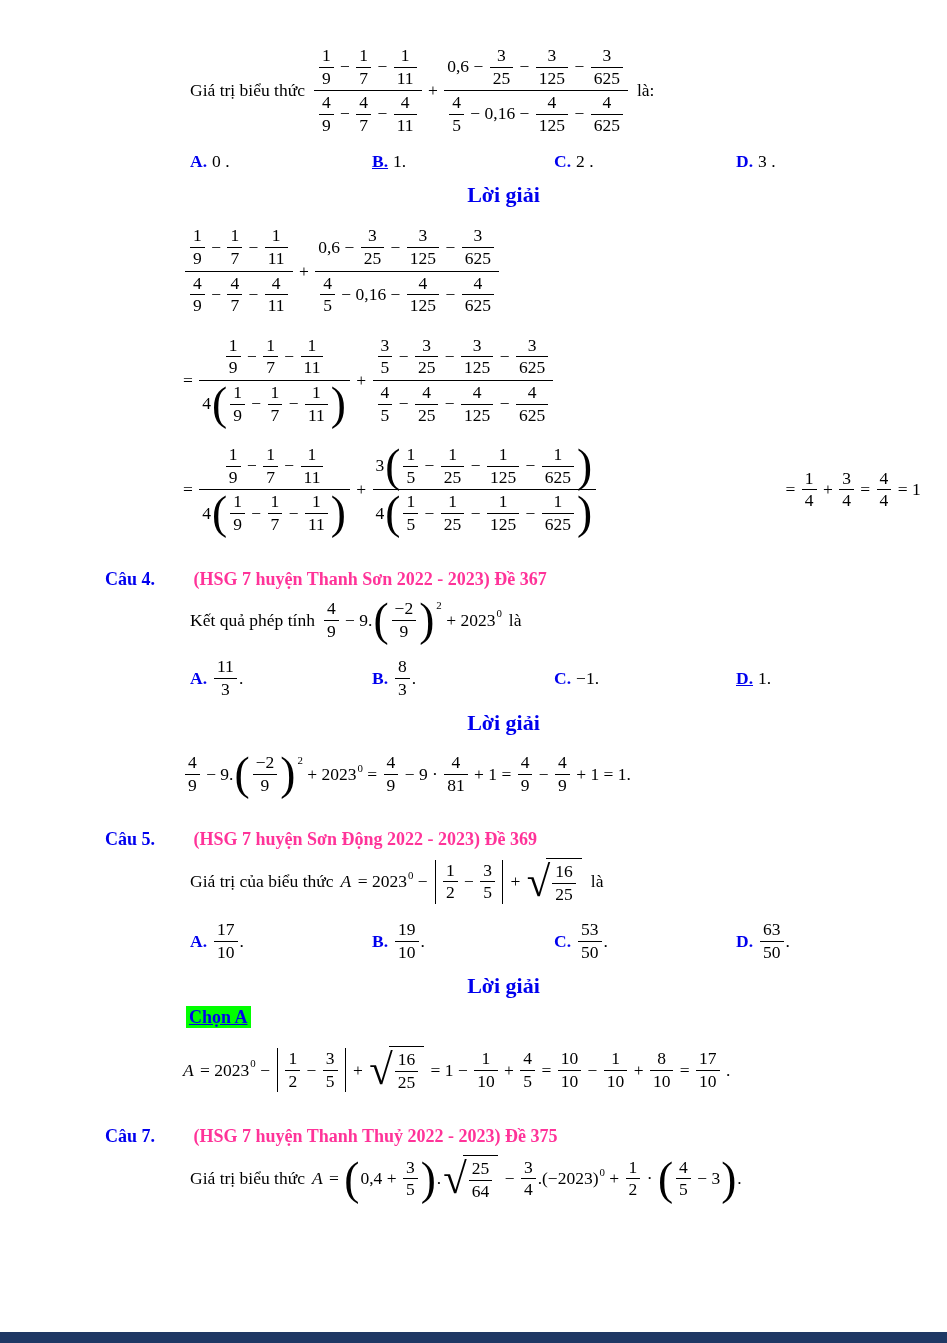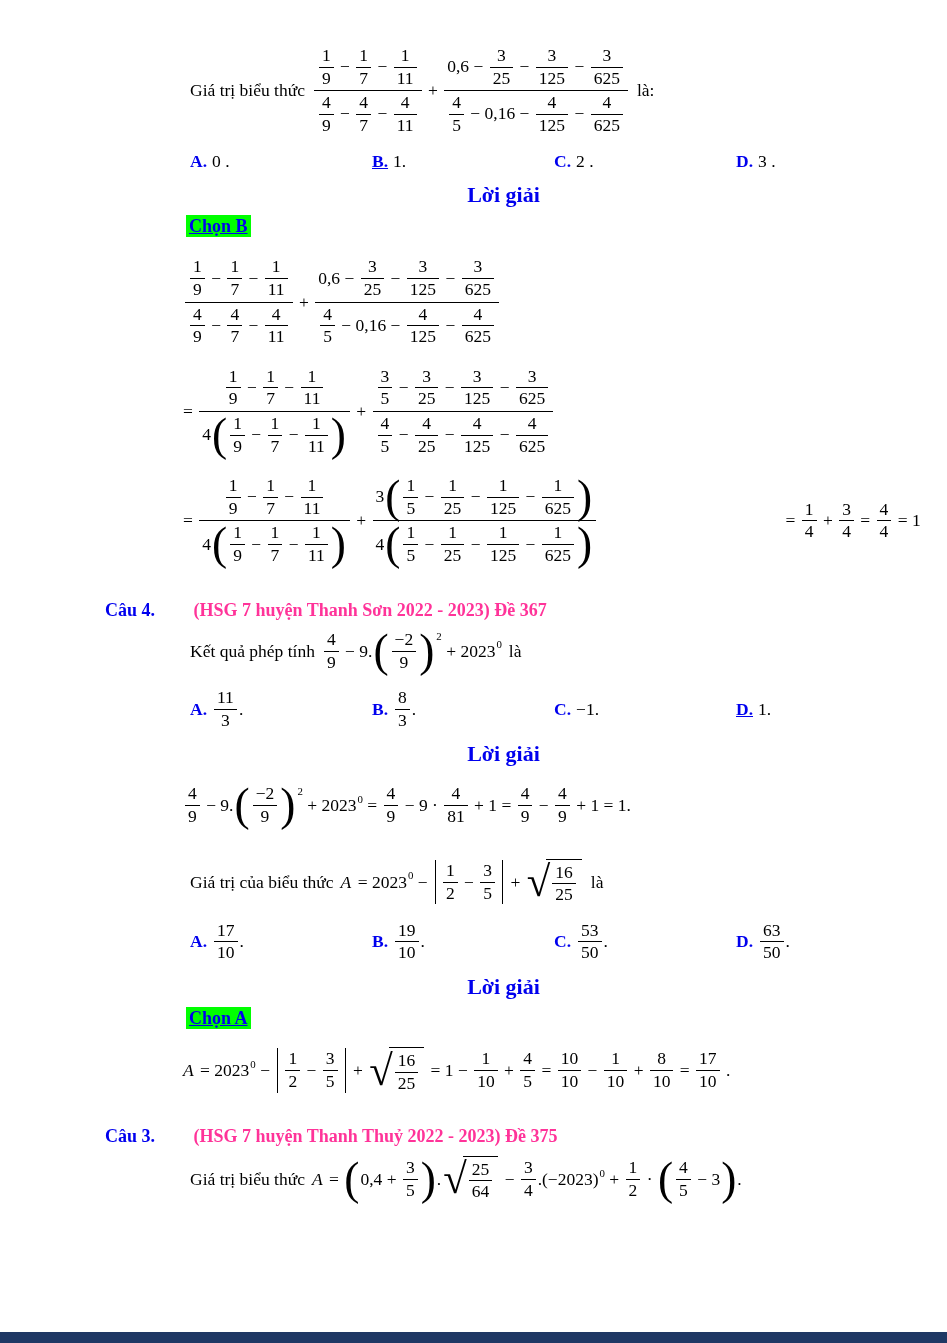--- a/index.html
+++ b/index.html
@@ -157,23 +157,20 @@
           </span>
       </div>
       <div class="ans">
         <span class="ans-letter">D.</span>
         <span class="math">
             <span class="mtext">3 .</span>
           </span>
       </div>
     </div>
     <div class="loigiai">Lời giải</div>
-    <div class="chon-row">
-      <span class="chon">Chọn B</span>
-    </div>
     <div class="sol-line math">
         <span class="frac">
           <span class="num">
             <span class="frac">
               <span class="num">1</span>
               <span class="den">9</span>
             </span>
             <span class="mtext"> − </span>
             <span class="frac">
               <span class="num">1</span>
@@ -528,20 +525,24 @@
         <span class="mtext"> − </span>
         <span class="frac">
           <span class="num">4</span>
           <span class="den">9</span>
         </span>
         <span class="mtext"> + 1 = 1.</span>
       </div>
   </section>
 
   <section class="question spaced">
+    <div class="q-header">
+      <span class="q-label">Câu 5.</span>
+      <span class="q-source">(HSG 7 huyện Sơn Động 2022 - 2023) Đề 369</span>
+    </div>
     <div class="q-body">
       <span class="q-text">Giá trị của biểu thức</span>
       <span class="math">
           <span class="mi">A</span>
           <span class="mtext"> = 2023</span>
           <span class="msup">0</span>
           <span class="mtext"> − </span>
           <span class="abs">
             <span class="frac">
               <span class="num">1</span>
@@ -667,21 +668,21 @@
         <span class="frac">
           <span class="num">17</span>
           <span class="den">10</span>
         </span>
         <span class="mtext"> .</span>
       </div>
   </section>
 
   <section class="question spaced">
     <div class="q-header">
-      <span class="q-label">Câu 3.</span>
+      <span class="q-label">Câu 7.</span>
       <span class="q-source">(HSG 7 huyện Thanh Thuỷ 2022 - 2023) Đề 375</span>
     </div>
     <div class="q-body">
       <span class="q-text">Giá trị biểu thức</span>
       <span class="math">
           <span class="mi">A</span>
           <span class="mtext"> = </span>
           <span class="paren big">(</span>
           <span class="mtext">0,4 + </span>
           <span class="frac">

